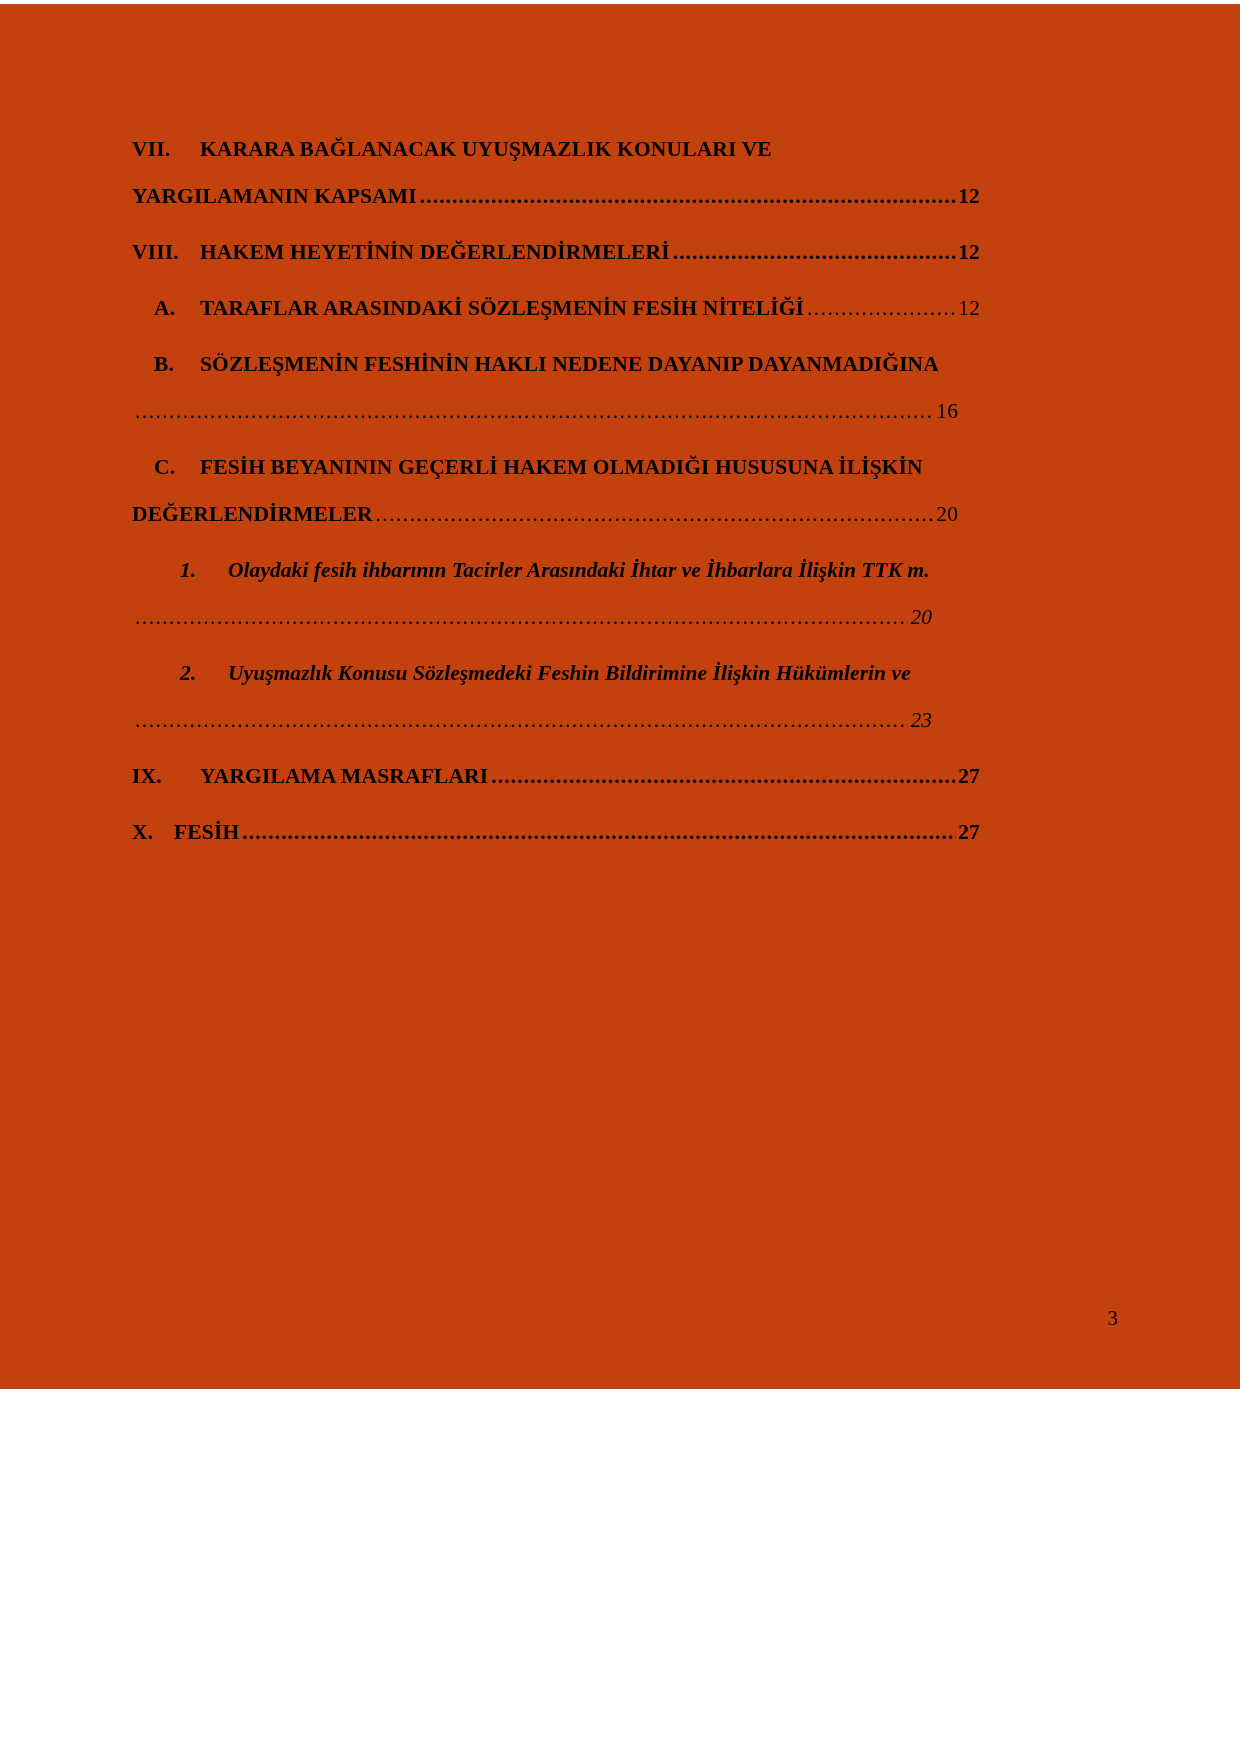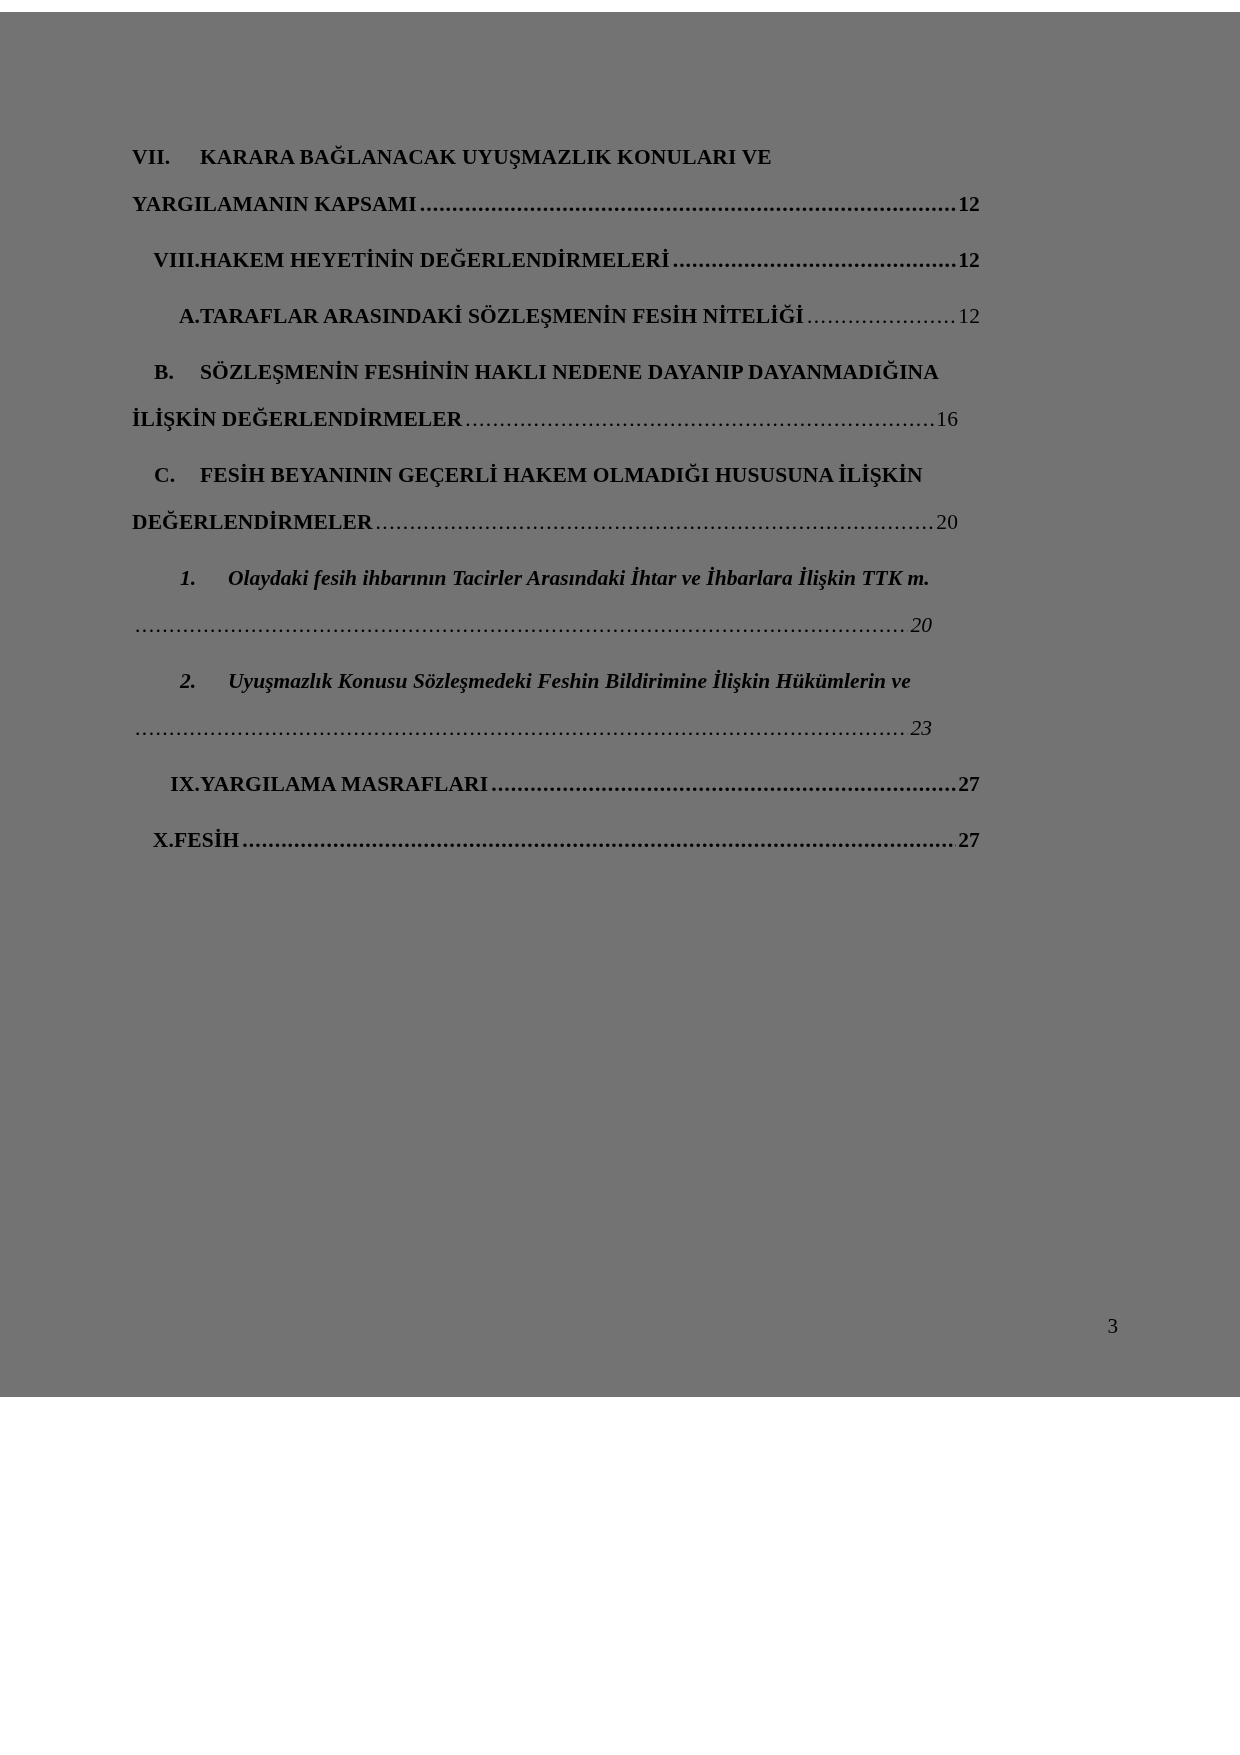--- a/index.html
+++ b/index.html
@@ -9,22 +9,22 @@
     background: #ffffff;
   }
   body {
     font-family: "Liberation Serif", "DejaVu Serif", serif;
     color: #000000;
   }
   .page {
     position: relative;
     width: 1240px;
     height: 1385px;
-    margin: 12px auto;
-    background: #737373;
+    margin: 4px auto;
+    background: #c2410c;
     overflow: hidden;
     box-sizing: border-box;
   }
   .content {
     position: absolute;
     left: 132px;
     top: 122px;
     width: 848px;
   }
 
@@ -84,21 +84,20 @@
   .pageno {
     font-variant-numeric: lining-nums;
   }
   .lvl1 .pageno { font-weight: bold; }
   .lvl2 .pageno { font-weight: normal; }
   .lvl3 .pageno { font-weight: normal; font-style: italic; }
   .lead-line {
     display: flex;
     align-items: baseline;
     width: 100%;
-    text-align: right;
   }
   .lead-line .txt {
     flex: 0 1 auto;
     white-space: nowrap;
   }
   .lead-line .dots {
     flex: 1 1 auto;
     overflow: hidden;
     white-space: nowrap;
     margin: 0 1px 0 3px;
@@ -155,21 +154,20 @@
       <div class="lead-line">
         <span class="txt"><span class="num">A.</span><span class="entry-text">TARAFLAR ARASINDAKİ SÖZLEŞMENİN FESİH NİTELİĞİ</span></span>
         <span class="dots">................................................................................................................................................................</span>
         <span class="pg pageno">12</span>
       </div>
     </div>
 
     <div class="toc-entry lvl2">
       <div class="plain-line"><span class="num">B.</span><span class="entry-text">SÖZLEŞMENİN FESHİNİN HAKLI NEDENE DAYANIP DAYANMADIĞINA</span></div>
       <div class="lead-line" style="margin-left:-22px;">
-        <span class="txt">İLİŞKİN DEĞERLENDİRMELER</span>
         <span class="dots">................................................................................................................................................................</span>
         <span class="pg pageno">16</span>
       </div>
     </div>
 
     <div class="toc-entry lvl2">
       <div class="plain-line"><span class="num">C.</span><span class="entry-text">FESİH BEYANININ GEÇERLİ HAKEM OLMADIĞI HUSUSUNA İLİŞKİN</span></div>
       <div class="lead-line" style="margin-left:-22px;">
         <span class="txt">DEĞERLENDİRMELER</span>
         <span class="dots">................................................................................................................................................................</span>

